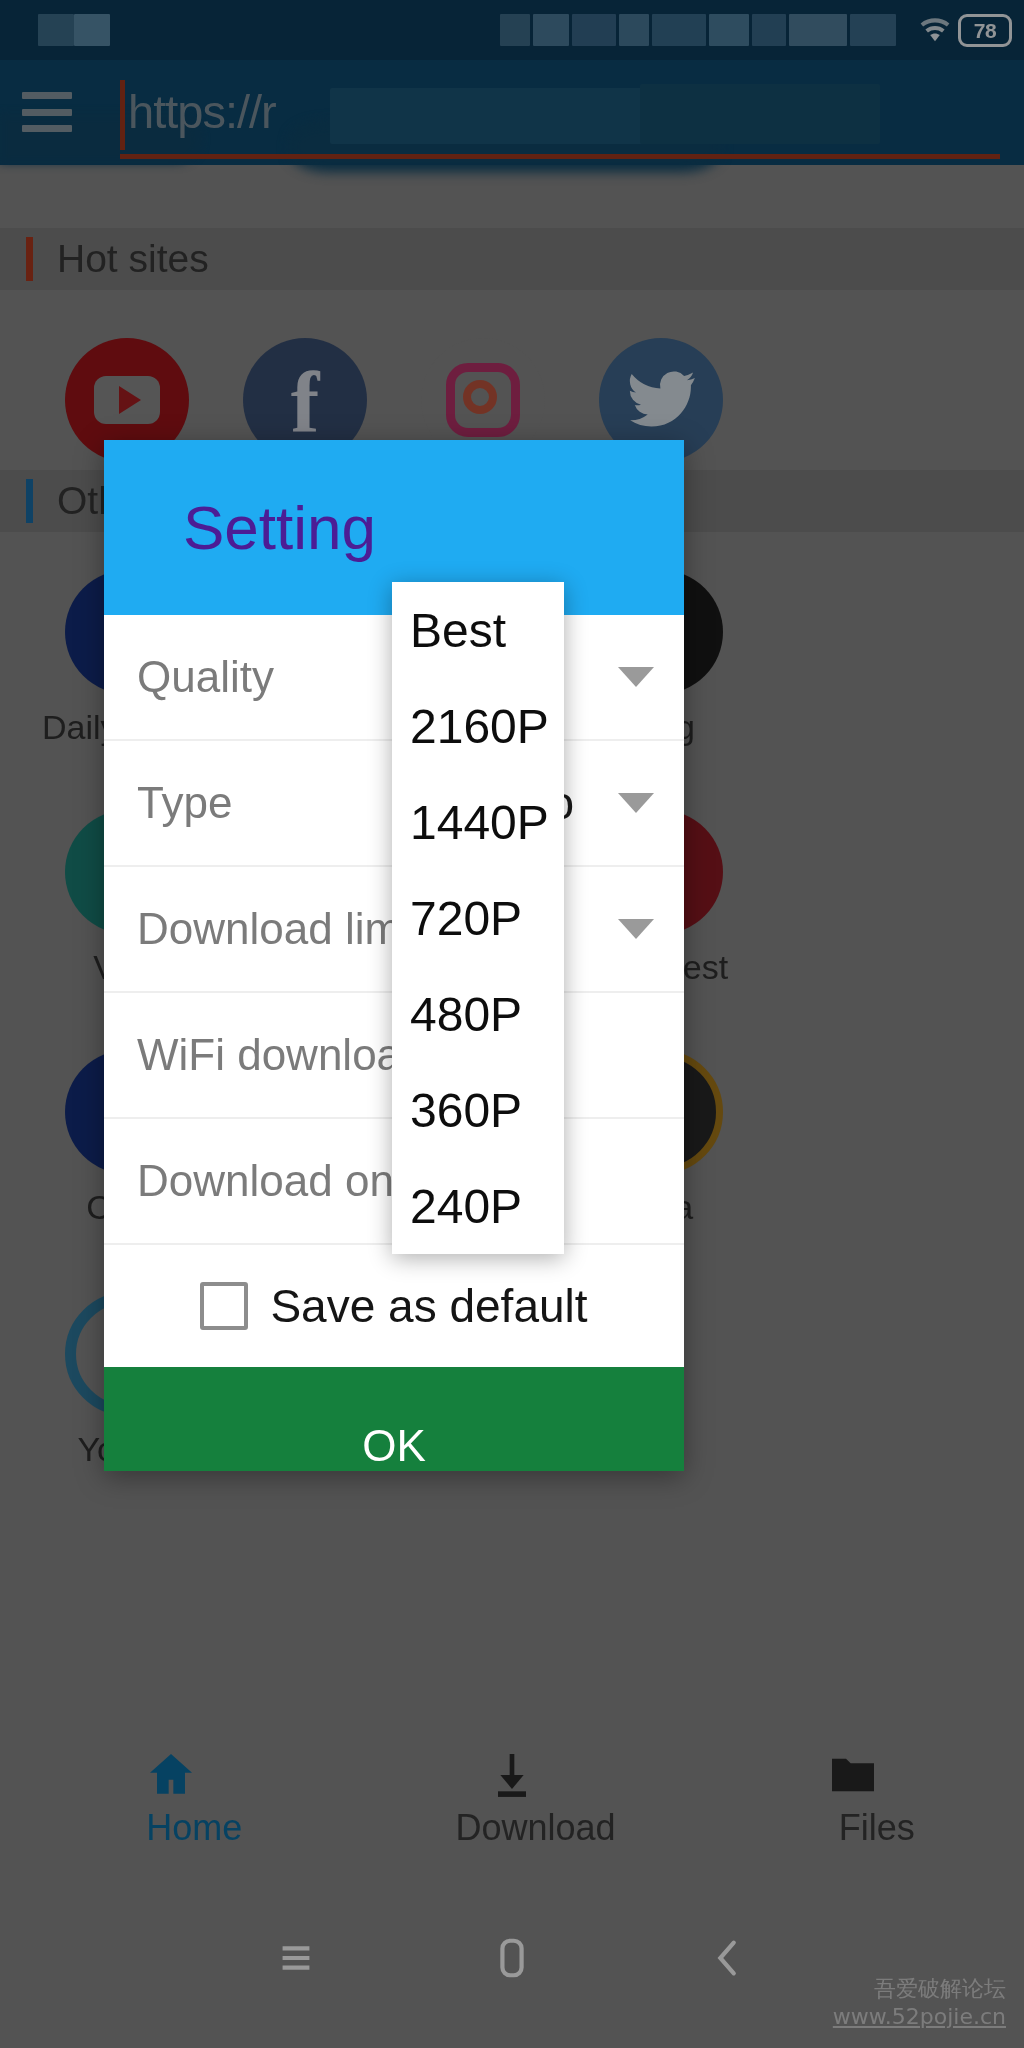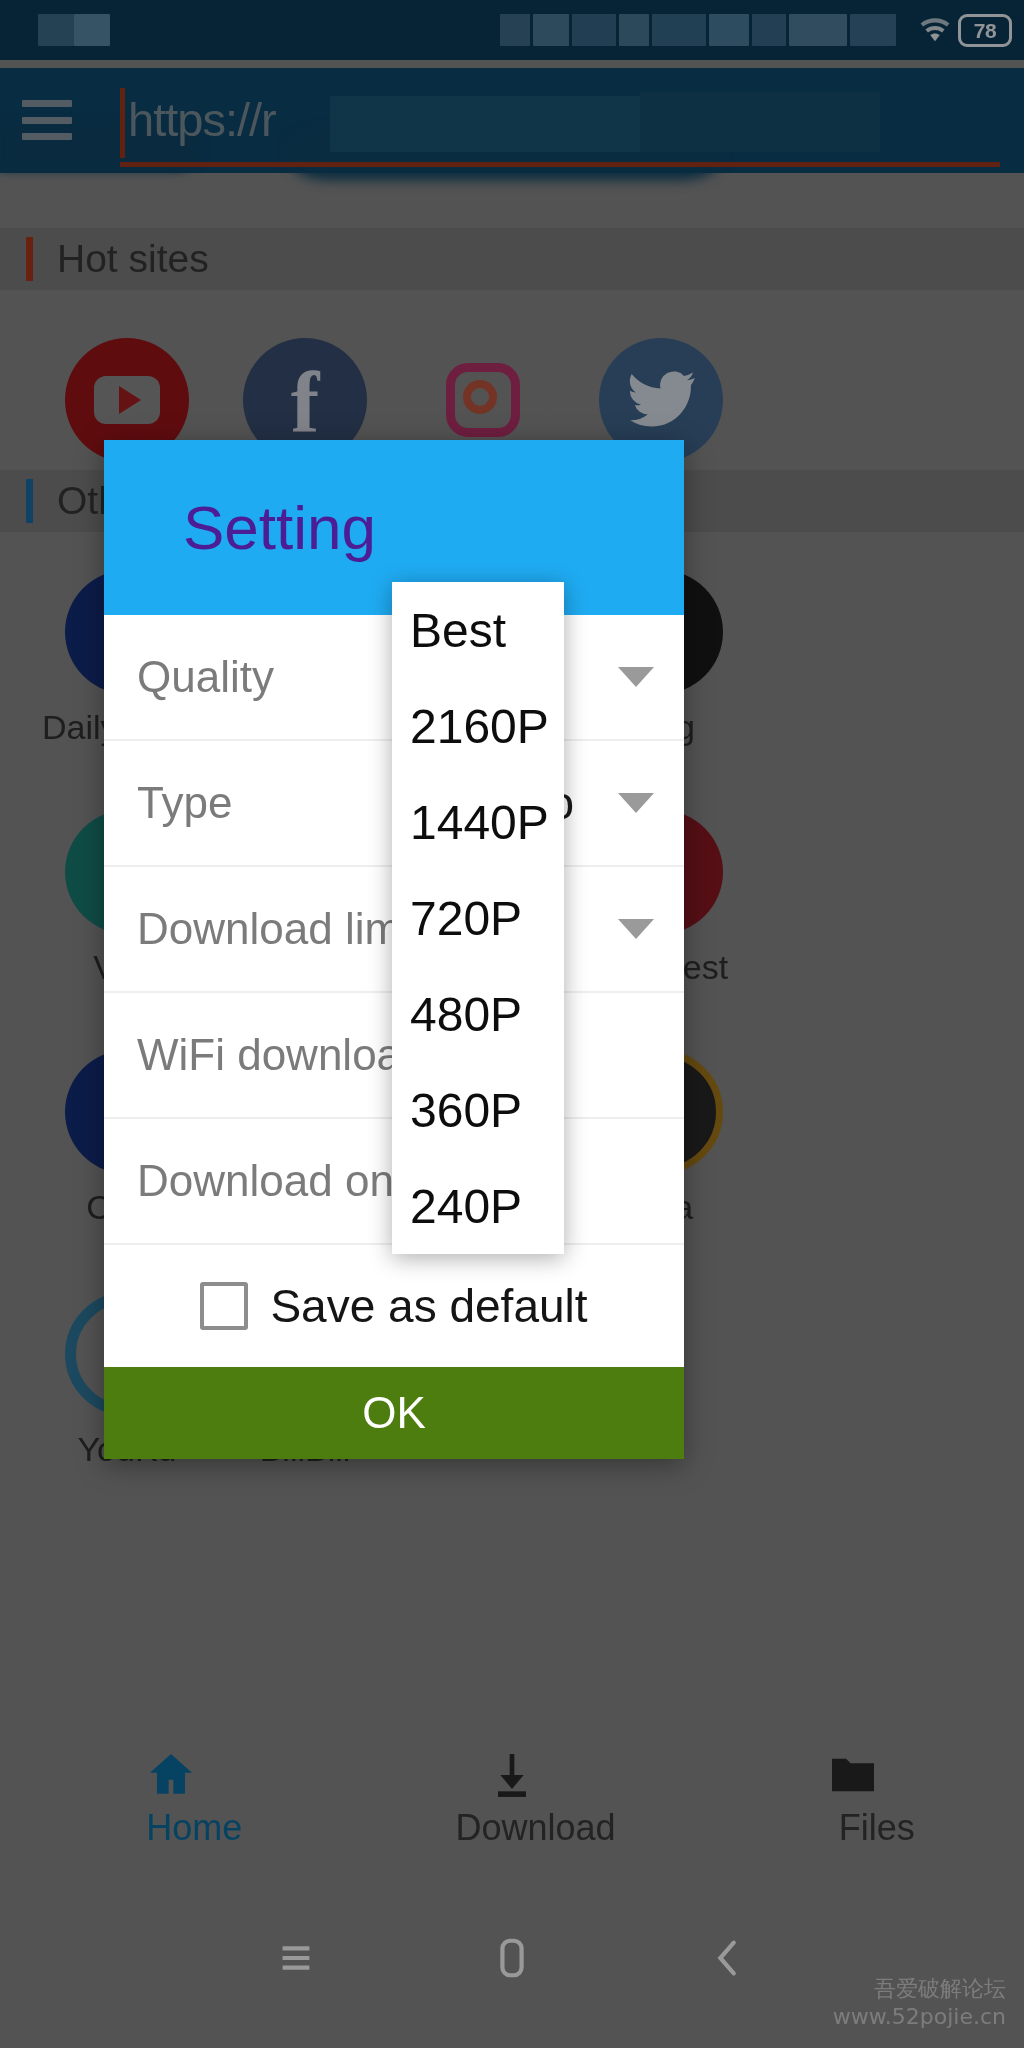--- a/index.html
+++ b/index.html
@@ -34,21 +34,21 @@
     position:absolute; right:12px; top:14px;
     width:54px; height:33px;
     border:3px solid #f2f7fb; border-radius:9px;
     color:#f2f7fb; font-size:21px; font-weight:bold;
     display:flex; align-items:center; justify-content:center;
     letter-spacing:-0.5px;
   }
 
   
   .toolbar {
-    position:absolute; top:68px; left:0; width:1024px; height:105px;
+    position:absolute; top:60px; left:0; width:1024px; height:105px;
     background:#0e4a6e;
   }
   .hamburger {
     position:absolute; left:22px; top:32px; width:50px; height:40px;
     display:flex; flex-direction:column; justify-content:space-between;
   }
   .hamburger span { display:block; height:7px; background:#8b9aa3; border-radius:1px; }
   .url-wrap { position:absolute; left:120px; top:18px; width:880px; height:75px; }
   .url-caret {
     position:absolute; left:0; top:2px; width:5px; height:70px; background:#a33a1e;
@@ -102,21 +102,21 @@
     display:flex; align-items:center; justify-content:center; gap:170px;
   }
   .sys-btn { color:#ffffff; display:flex; align-items:center; justify-content:center; }
 
   .watermark {
     position:absolute; right:18px; bottom:18px;
     text-align:right; color:#cfcfcf; line-height:1.25;
     font-family:"DejaVu Sans", sans-serif;
   }
   .wm1 { font-size:22px; }
-  .wm2 { font-size:22px; }
+  .wm2 { font-size:22px;text-decoration:underline; }
 
   
   #scrim { position:absolute; inset:0; background:rgba(0,0,0,0.40); }
 
   
   #setting-dialog {
     position:absolute;
     left:104px; top:440px; width:580px;
     background:#ffffff;
     box-shadow:0 6px 26px rgba(0,0,0,.35);
@@ -151,22 +151,22 @@
     height:122px; display:flex; align-items:center; justify-content:center;
     gap:22px;
   }
   .checkbox {
     width:48px; height:48px; border:4px solid #8d8d8d; border-radius:3px;
     background:#fff;
   }
   .check-label { font-size:46px; color:#151515; white-space:nowrap; }
 
   .dlg-actions {
-    height:92px; background:#4d7c0f;
-    display:flex; align-items:center; justify-content:center;
+    height:104px; background:#15803d;
+    display:flex; align-items:flex-end; justify-content:center;
   }
   .dlg-ok { color:#ffffff; font-size:44px; }
 
   
   #quality-dropdown {
     position:absolute;
     left:392px; top:582px;
     width:172px;
     background:#ffffff;
     box-shadow:0 4px 22px rgba(0,0,0,.32);

